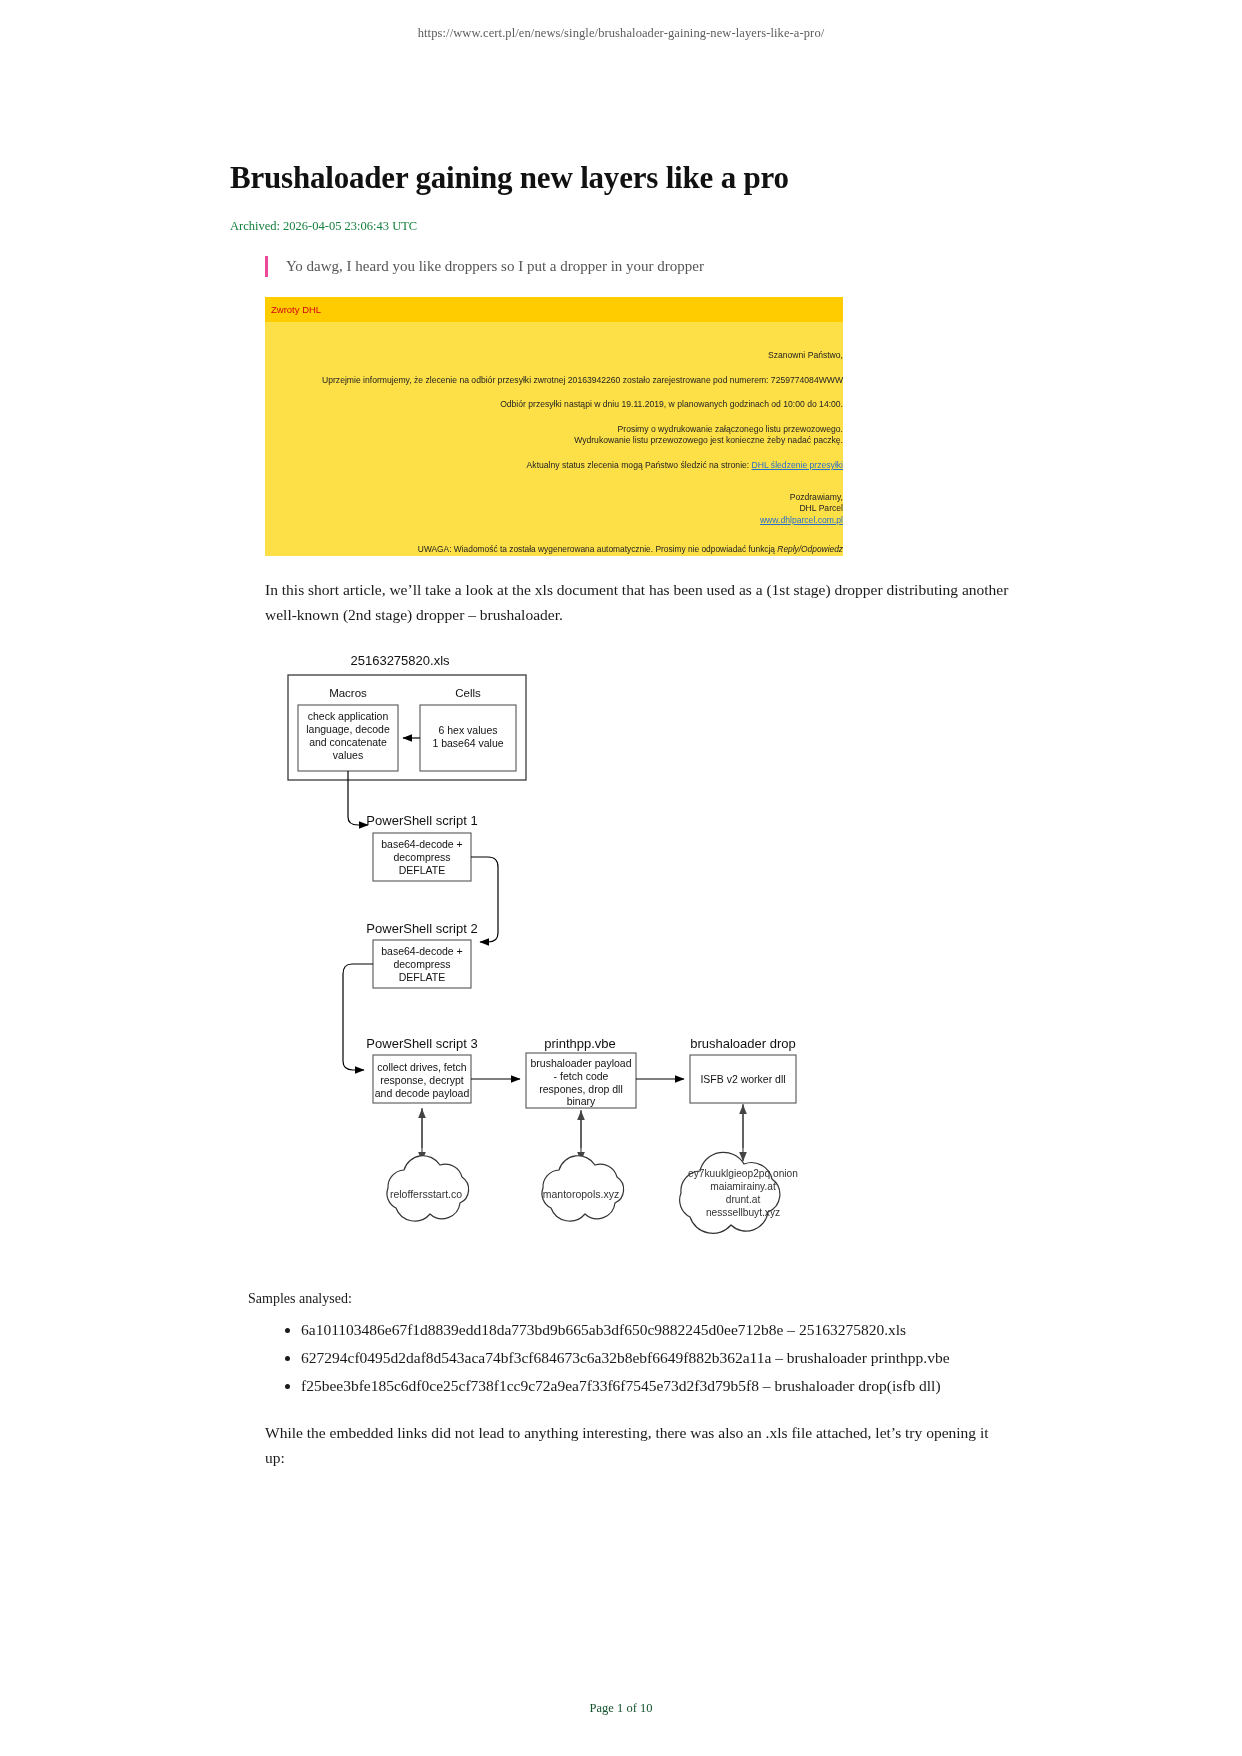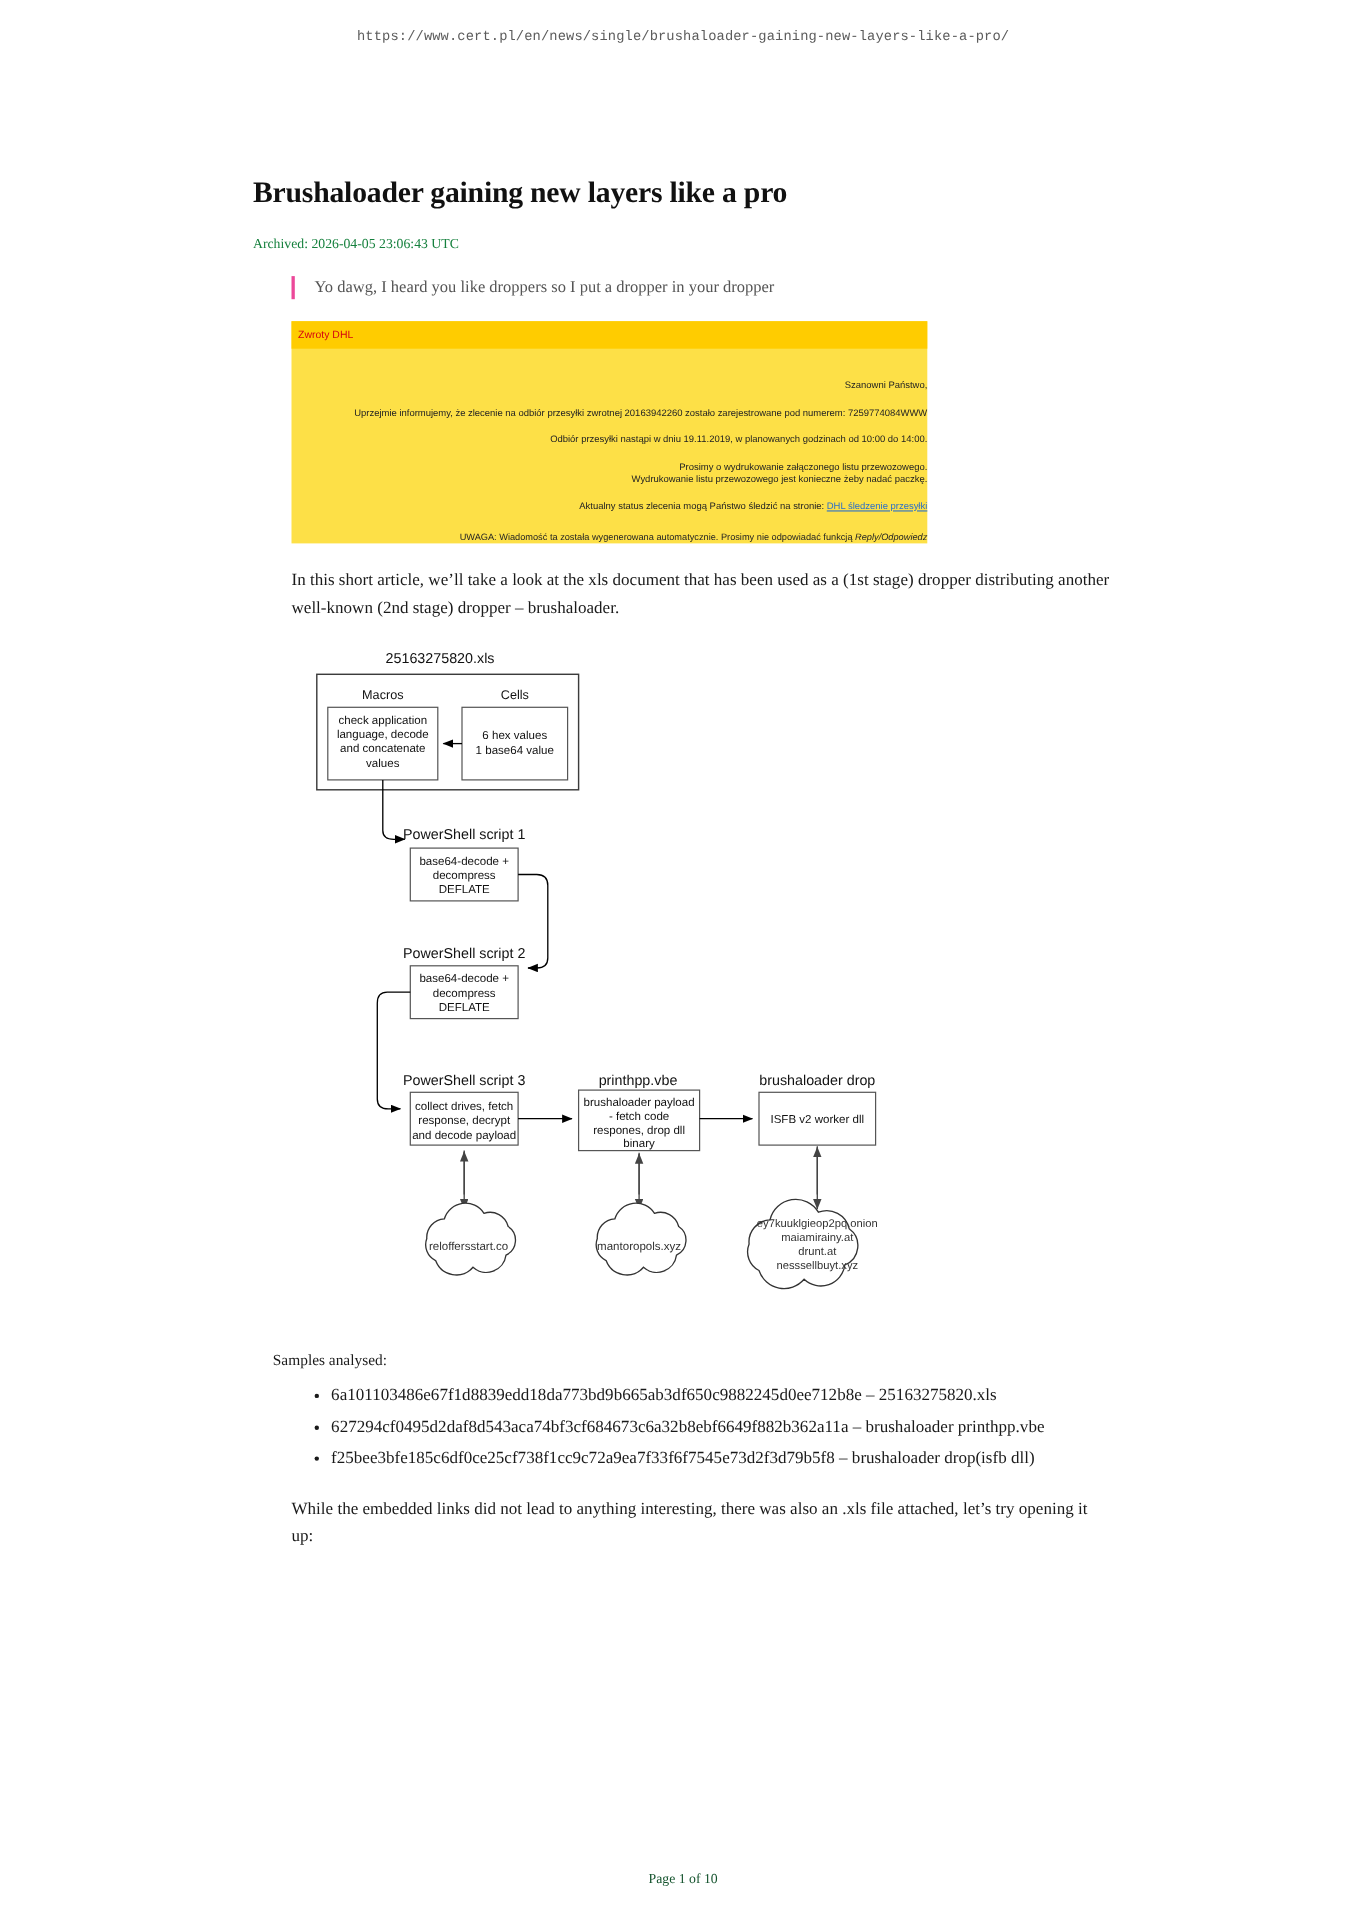--- a/index.html
+++ b/index.html
@@ -9,29 +9,29 @@
     font-family:"Liberation Serif", serif;
     color:#1a1a1a;
     position:relative;
     overflow:hidden;
   }
   .page { position:relative; width:1242px; height:1756px; }
 
   .archive-url {
     position:absolute; top:26px; left:0; width:1242px;
     text-align:center;
-    font-family:Liberation Mono, monospace;
+    font-family:Liberation Serif, serif;
     font-size:12.5px; color:#5c5c5c; letter-spacing:0.1px;
   }
 
   .content { position:absolute; left:230px; top:160px; width:782px; }
 
   h1.title {
     font-family:"Liberation Serif", serif;
-    font-size:27px; font-weight:bold; margin:0 0 0 0;
+    font-size:31px; font-weight:bold; margin:0 0 0 0;
     letter-spacing:-0.2px; color:#111;
   }
 
   .archived-line {
     margin-top:23px;
     font-family:"Liberation Serif", serif;
     font-size:12.5px; color:#15803d;
   }
 
   .quote {
@@ -119,20 +119,25 @@
       </div>
       <div class="email-body">
         <div class="para">Szanowni Państwo,</div>
         <div class="para">Uprzejmie informujemy, że zlecenie na odbiór przesyłki zwrotnej 20163942260 zostało zarejestrowane pod numerem: 7259774084WWW</div>
         <div class="para">Odbiór przesyłki nastąpi w dniu 19.11.2019, w planowanych godzinach od 10:00 do 14:00.</div>
         <div class="para tight">
           <div>Prosimy o wydrukowanie załączonego listu przewozowego.</div>
           <div>Wydrukowanie listu przewozowego jest konieczne żeby nadać paczkę.</div>
         </div>
         <div class="para"><span>Aktualny status zlecenia mogą Państwo śledzić na stronie: </span><a class="email-link" href="#">DHL śledzenie przesyłki</a></div>
+        <div class="email-sig">
+          <div>Pozdrawiamy,</div>
+          <div>DHL Parcel</div>
+          <div><a class="email-link" href="#">www.dhlparcel.com.pl</a></div>
+        </div>
         <div class="email-footer"><span>UWAGA: Wiadomość ta została wygenerowana automatycznie. Prosimy nie odpowiadać funkcją </span><i>Reply/Odpowiedz</i></div>
       </div>
     </div>
 
     <p class="body-text">In this short article, we’ll take a look at the xls document that has been used as a (1st stage) dropper distributing another well-known (2nd stage) dropper – brushaloader.</p>
 
     <div class="diagram">
       <svg width="600" height="610" viewBox="0 0 600 610" xmlns="http://www.w3.org/2000/svg" font-family="Liberation Sans, sans-serif">
         <defs>
           <marker id="ar" markerWidth="9" markerHeight="9" refX="7.5" refY="3.2" orient="auto">

